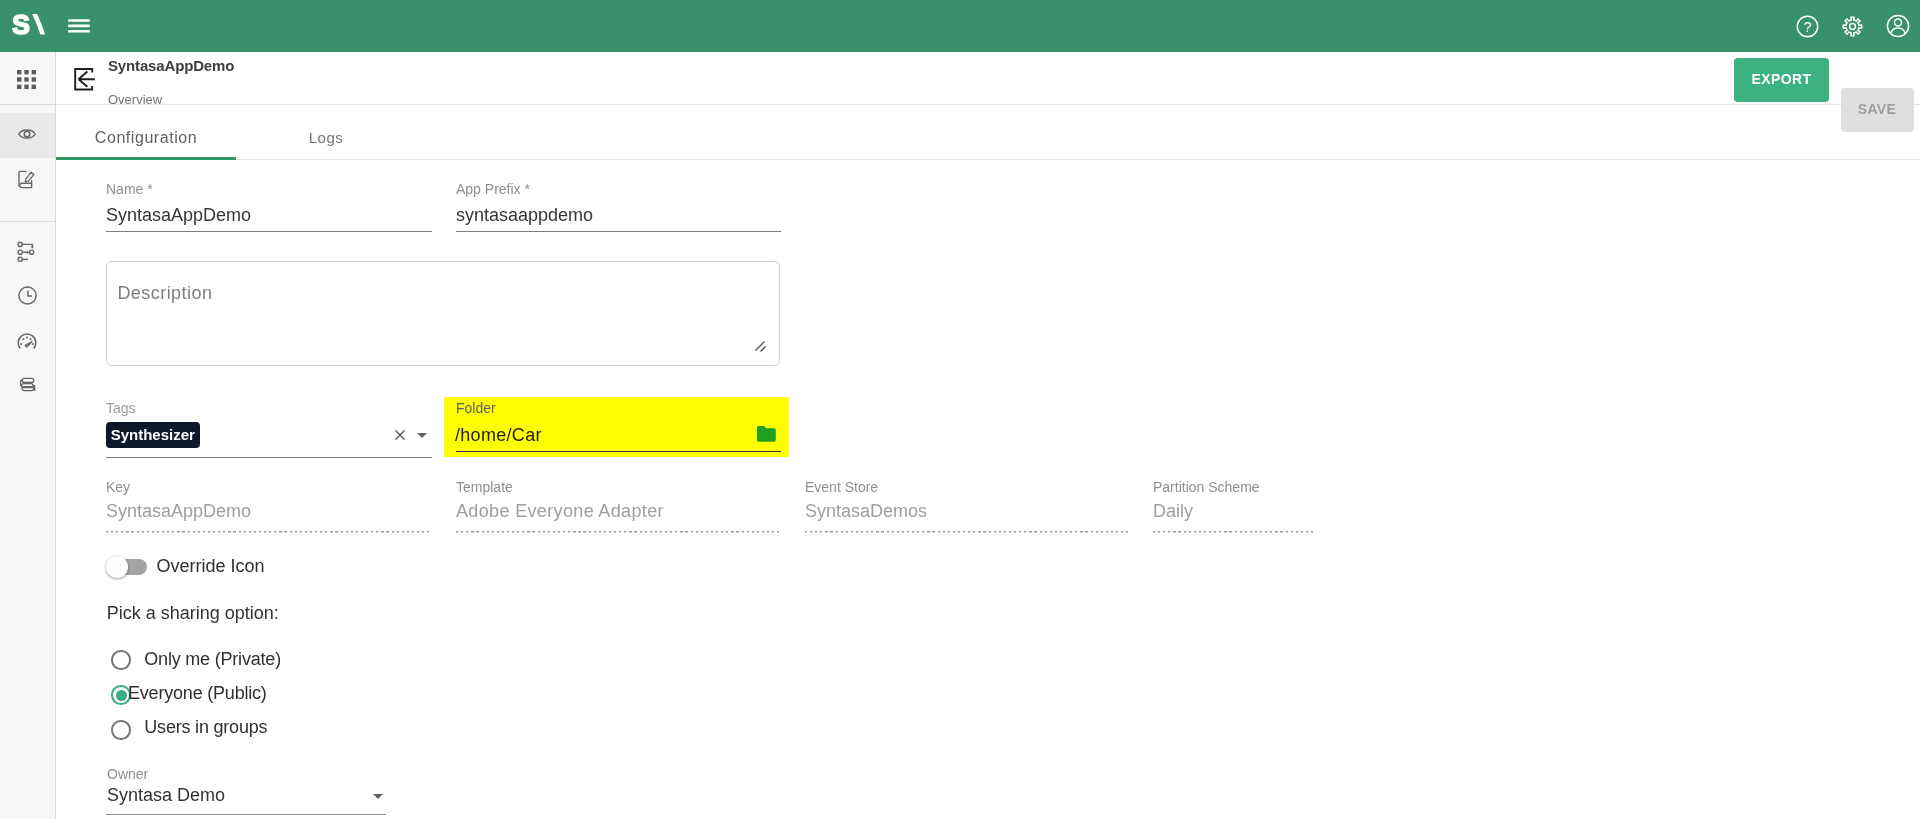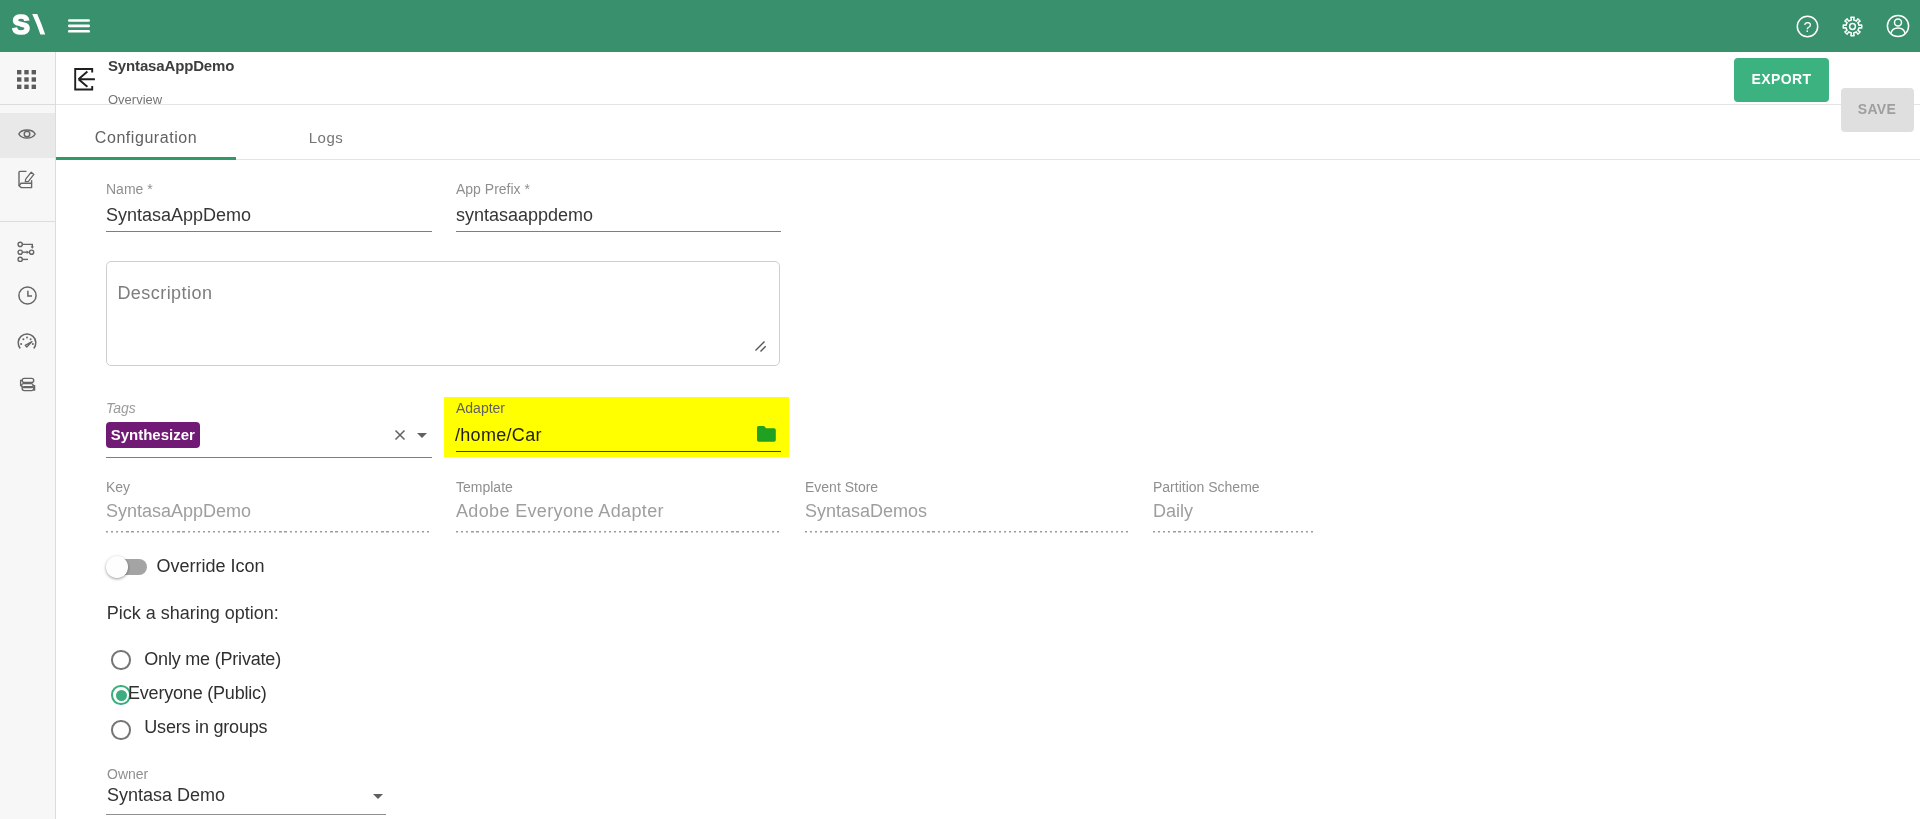--- a/index.html
+++ b/index.html
@@ -145,30 +145,30 @@
   <div class="abs lbl" style="left:456px;top:181.3px;">App Prefix *</div>
   <div class="abs val" style="left:456px;top:204.7px;">syntasaappdemo</div>
   <div class="abs uline" style="left:456px;top:230.5px;width:325px;"></div>
 
   <div class="abs" style="left:106px;top:261px;width:674px;height:105px;border:1px solid #cfcfcf;border-radius:5px;"></div>
   <div class="abs" style="left:117.4px;top:282.7px;font-size:18px;letter-spacing:0.45px;color:#7d7d7d;">Description</div>
   <svg class="abs" style="left:754px;top:340px;" width="13" height="13" viewBox="0 0 13 13">
     <path d="M1.5,10.5 L10.5,1.5 M6.5,11.5 L11.7,6.3" stroke="#555" stroke-width="1.4"></path>
   </svg>
 
-  <div class="abs lbl" style="left:106px;top:399.8px;color:#9b9b9b;font-style:italic;">Tags</div>
-  <div class="abs" style="left:106px;top:422px;width:93.5px;height:26px;background:#701a75;border-radius:4px;color:#fff;font-size:15px;font-weight:bold;text-align:center;line-height:26px;">Synthesizer</div>
+  <div class="abs lbl" style="left:106px;top:399.8px;color:#9b9b9b;">Tags</div>
+  <div class="abs" style="left:106px;top:422px;width:93.5px;height:26px;background:#0f172a;border-radius:4px;color:#fff;font-size:15px;font-weight:bold;text-align:center;line-height:26px;">Synthesizer</div>
   <svg class="abs" style="left:394px;top:429px;" width="12" height="12" viewBox="0 0 12 12">
     <path d="M1.5,1.5 L10.5,10.5 M10.5,1.5 L1.5,10.5" stroke="#616161" stroke-width="1.5"></path>
   </svg>
   <div class="abs" style="left:417px;top:432.5px;width:0;height:0;border-left:5.5px solid transparent;border-right:5.5px solid transparent;border-top:5.5px solid #616161;"></div>
   <div class="abs uline" style="left:106px;top:456.8px;width:326px;"></div>
 
   <div class="abs" style="left:444px;top:397px;width:345px;height:60px;background:#FFFF00;"></div>
-  <div class="abs" style="left:456px;top:399.8px;font-size:14px;color:#616161;">Adapter</div>
+  <div class="abs" style="left:456px;top:399.8px;font-size:14px;color:#616161;">Folder</div>
   <div class="abs" style="left:455px;top:425px;font-size:18px;letter-spacing:0.3px;color:#1f1f1f;">/home/Car</div>
   <svg class="abs" style="left:757px;top:426px;" width="19" height="16" viewBox="0 0 19 16">
     <path d="M1.5,0 H7 L9.2,2.3 H17 Q18.8,2.3 18.8,4 V14 Q18.8,15.8 17,15.8 H1.8 Q0,15.8 0,14 V1.6 Q0,0 1.5,0 Z" fill="#21A121"></path>
   </svg>
   <div class="abs" style="left:456px;top:450.5px;width:325px;height:1.3px;background:#3f3f3f;"></div>
 
   <div class="abs lbl" style="left:106px;top:479.1px;">Key</div>
   <div class="abs dval" style="left:106px;top:501px;">SyntasaAppDemo</div>
   <div class="abs dotline" style="left:106px;top:531.3px;width:326px;"></div>
 

